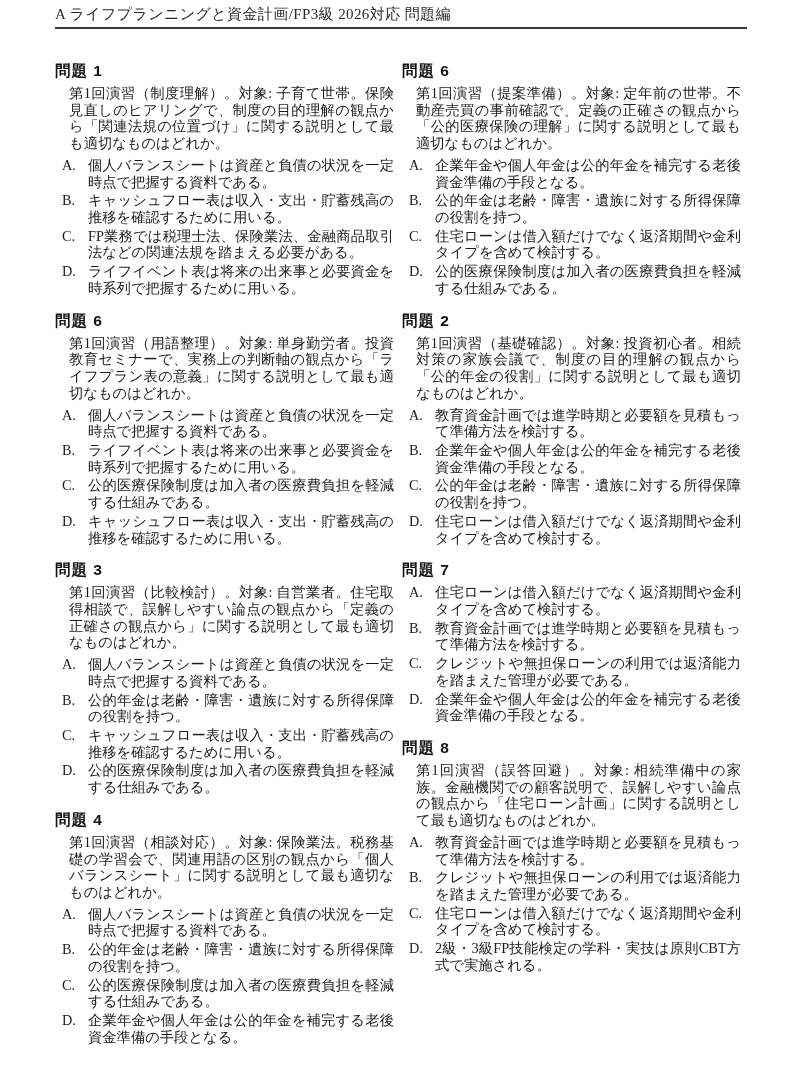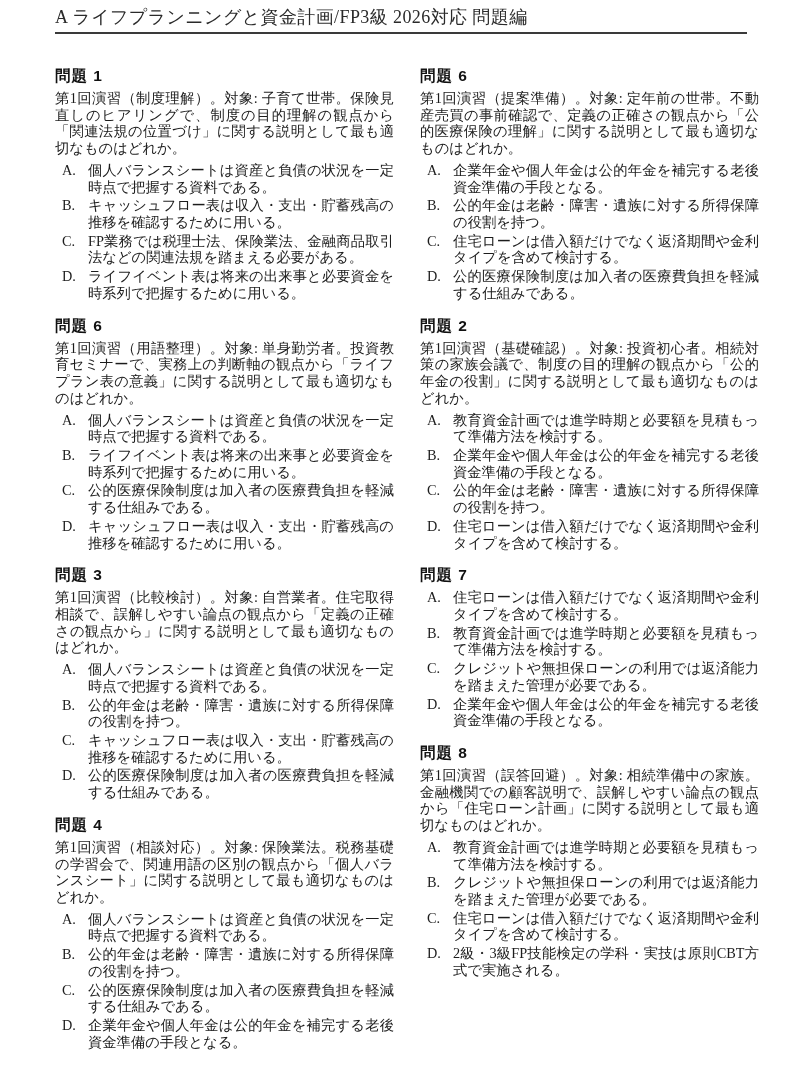--- a/index.html
+++ b/index.html
@@ -19,47 +19,47 @@
     box-sizing: border-box;
     width: 789px;
     height: 1080px;
     padding: 5px 42px 0 55px;
   }
   .doc-header {
     border-bottom: 2px solid #3a3a3a;
     padding-bottom: 3px;
   }
   .doc-header-title {
-    font-size: 18px;
+    font-size: 15px;
     letter-spacing: 0.4px;
     color: #2a2a2a;
     white-space: nowrap;
   }
   .columns {
     display: flex;
-    gap: 26px;
+    gap: 8px;
     margin-top: 32px;
   }
   .col {
     width: 339px;
     flex: 0 0 339px;
   }
   .problem {
     margin-bottom: 14px;
   }
   .problem-title {
     font-family: "Liberation Sans", "DejaVu Sans", sans-serif;
     font-weight: bold;
     font-size: 15.5px;
     color: #111111;
     margin: 0 0 3px 0;
     letter-spacing: 1px;
   }
   .problem-stem {
-    margin: 0 0 5px 0;
+    margin: 0 0 5px 14px;
     font-size: 14.3px;
     line-height: 1.17;
     text-align: justify;
     text-justify: inter-ideograph;
   }
   .options {
     margin: 0;
     padding: 0;
     list-style: none;
   }

